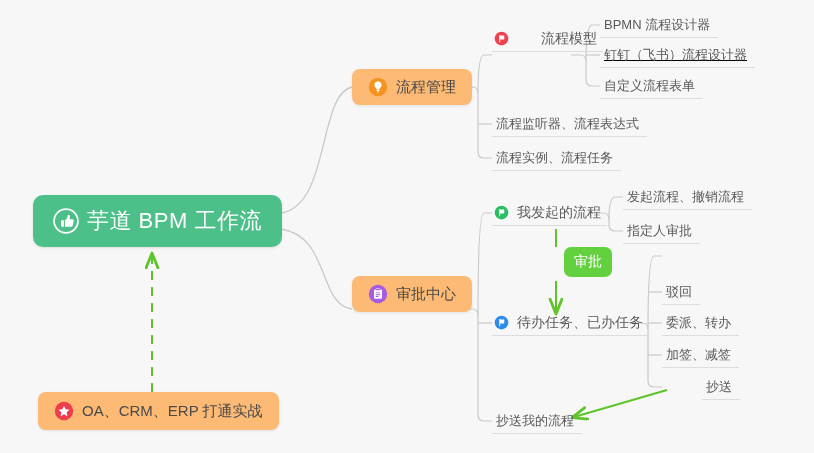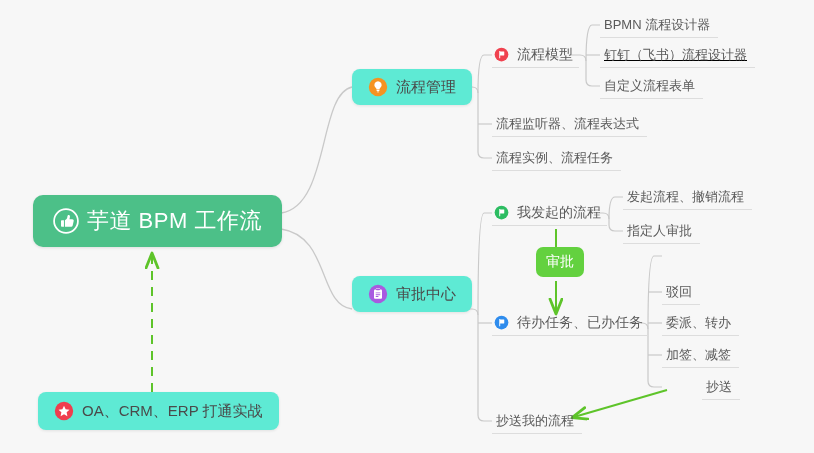--- a/index.html
+++ b/index.html
@@ -42,21 +42,21 @@
     height: 52px;
     box-shadow: 0 1px 3px rgba(0,0,0,0.10);
   }
   .node-root .node-label {
     color: #ffffff;
     font-size: 22px;
     letter-spacing: 0.5px;
   }
   
   .node-card {
-    background: #5eead4;
+    background: #fdba74;
     border-radius: 8px;
     padding: 0 16px;
     height: 36px;
     box-shadow: 0 1px 3px rgba(0,0,0,0.09);
   }
   .node-card .node-label {
     color: #4a4a4a;
     font-size: 15px;
   }
   
@@ -81,20 +81,21 @@
     color: #5a5a5a;
     font-size: 13px;
   }
   
   .node-badge {
     background: #63d13f;
     border-radius: 7px;
     height: 30px;
     padding: 4px 10px;
     justify-content: center;
+    margin-left: 28px;
   }
   .node-badge .node-label {
     color: #ffffff;
     font-size: 14px;
   }
   
   .icon {
     flex: 0 0 auto;
     display: inline-flex;
     align-items: center;
@@ -173,21 +174,21 @@
         <circle cx="12" cy="12" r="11" fill="#f59321"></circle>
         <path d="M12,5.2 a4.4,4.4 0 0 0 -2.6,7.95 c0.5,0.38 0.75,0.8 0.75,1.35 v0.5 h3.7 v-0.5
                  c0,-0.55 0.25,-0.97 0.75,-1.35 A4.4,4.4 0 0 0 12,5.2 z" fill="#ffffff"></path>
         <rect x="10.1" y="15.6" width="3.8" height="1.15" rx="0.55" fill="#ffffff"></rect>
         <rect x="10.6" y="17.3" width="2.8" height="1.1" rx="0.55" fill="#ffffff"></rect>
       </svg>
     </span>
     <span class="node-label">流程管理</span>
   </div>
 
-  <div class="node node-plain" style="left:492px; top:42px;">
+  <div class="node node-plain" style="left:492px; top:26px;gap:24px;">
     <span class="icon icon-sm">
       <svg viewBox="0 0 24 24">
         <circle cx="12" cy="12" r="11" fill="#f0424f"></circle>
         <path d="M8.4,6.2 v11.8 h1.5 v-4.6 h6.0 a0.5,0.5 0 0 0 0.5,-0.5 v-5.4
                  a0.5,0.5 0 0 0 -0.5,-0.5 h-6.0 v-0.8 z" fill="#ffffff"></path>
       </svg>
     </span>
     <span class="node-label">流程模型</span>
   </div>
 

